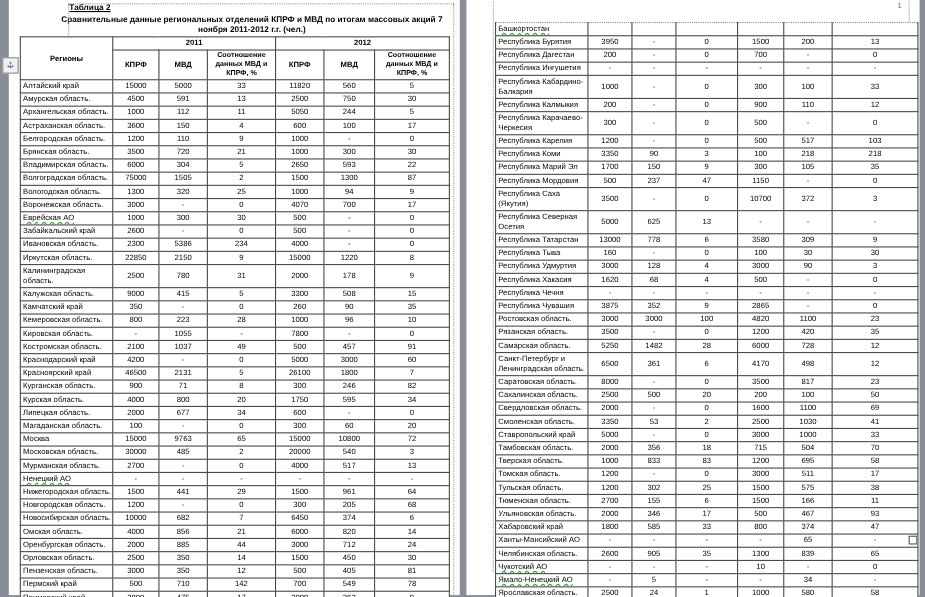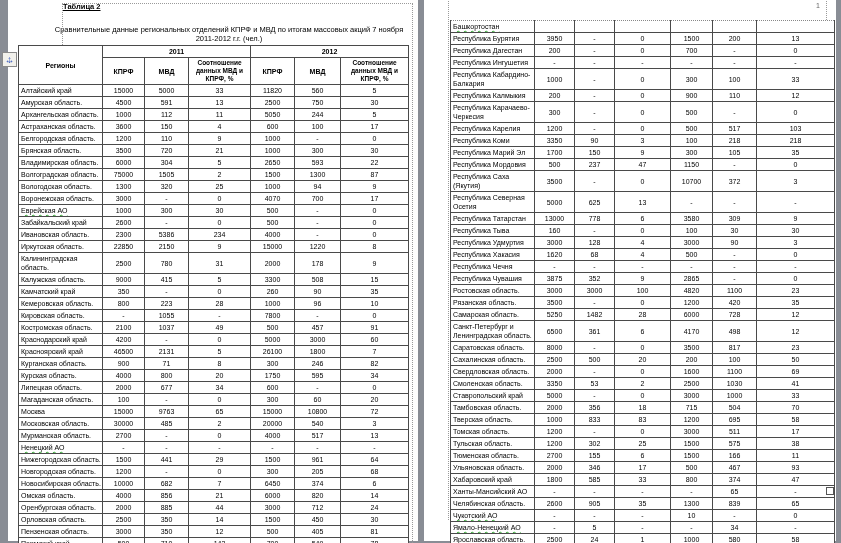--- a/index.html
+++ b/index.html
@@ -13,22 +13,22 @@
   #page1{left:8px;width:410px;}
   #page2{left:424px;width:412px;}
   .boundary{position:absolute;border:1px dotted #9a9a9a;pointer-events:none;}
   #b1{left:54px;top:3px;right:5px;height:560px;}
   #b2{left:24px;top:-8px;right:9px;height:526px;}
   .tbl-caption{
     margin:2px 0 0 55px;font-size:7.5px;font-weight:bold;line-height:10px;
     text-decoration:underline;
   }
   .tbl-title{
-    margin:13px 0 0 46px;width:350px;text-align:center;
-    font-size:7.5px;font-weight:normal;line-height:9px;
+    margin:1px 0 0 46px;width:350px;text-align:center;
+    font-size:7.5px;font-weight:bold;line-height:9px;
   }
   table{border-collapse:collapse;table-layout:fixed;background:#fff;position:relative;}
   #t1{margin:2px 0 0 10px;width:390px;}
   #t2{margin:20px 0 0 26px;width:384px;}
   th,td{
     border:1px solid #4a4a4a;
     font-size:7px;line-height:9px;padding:1px 1px;
     vertical-align:middle;overflow:hidden;
   }
   th{font-weight:bold;text-align:center;}

